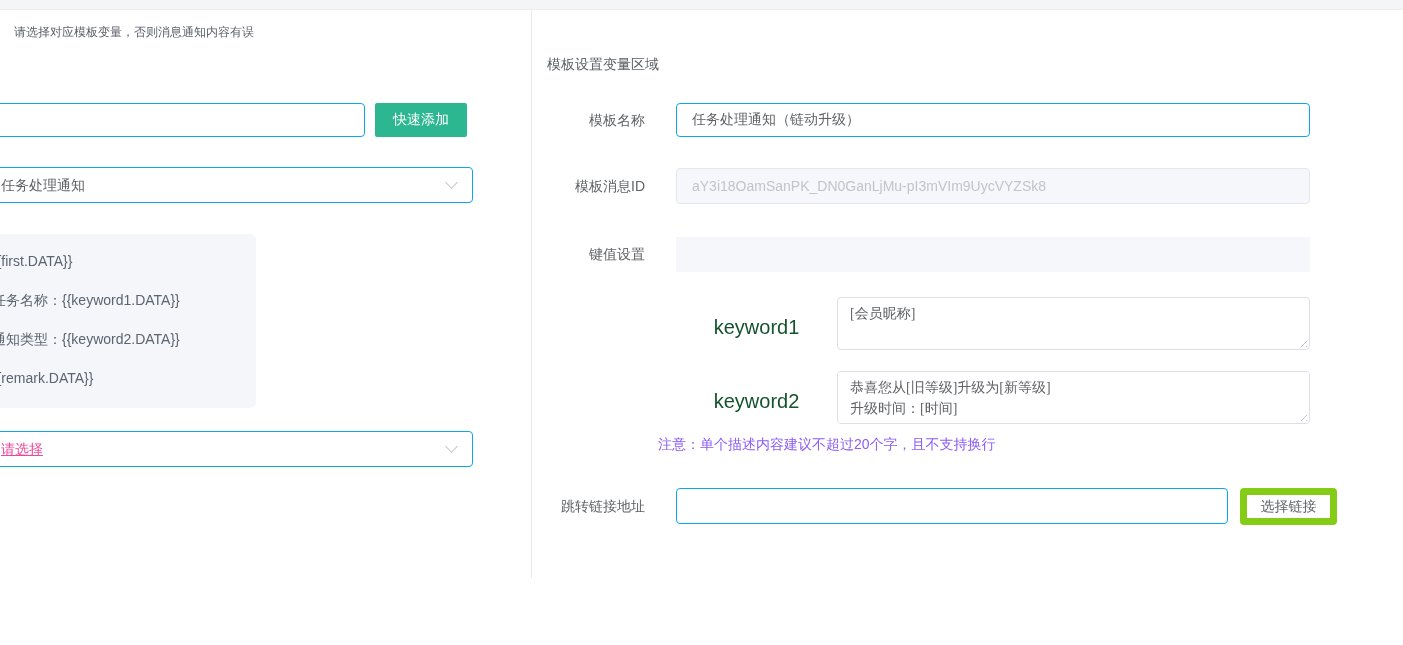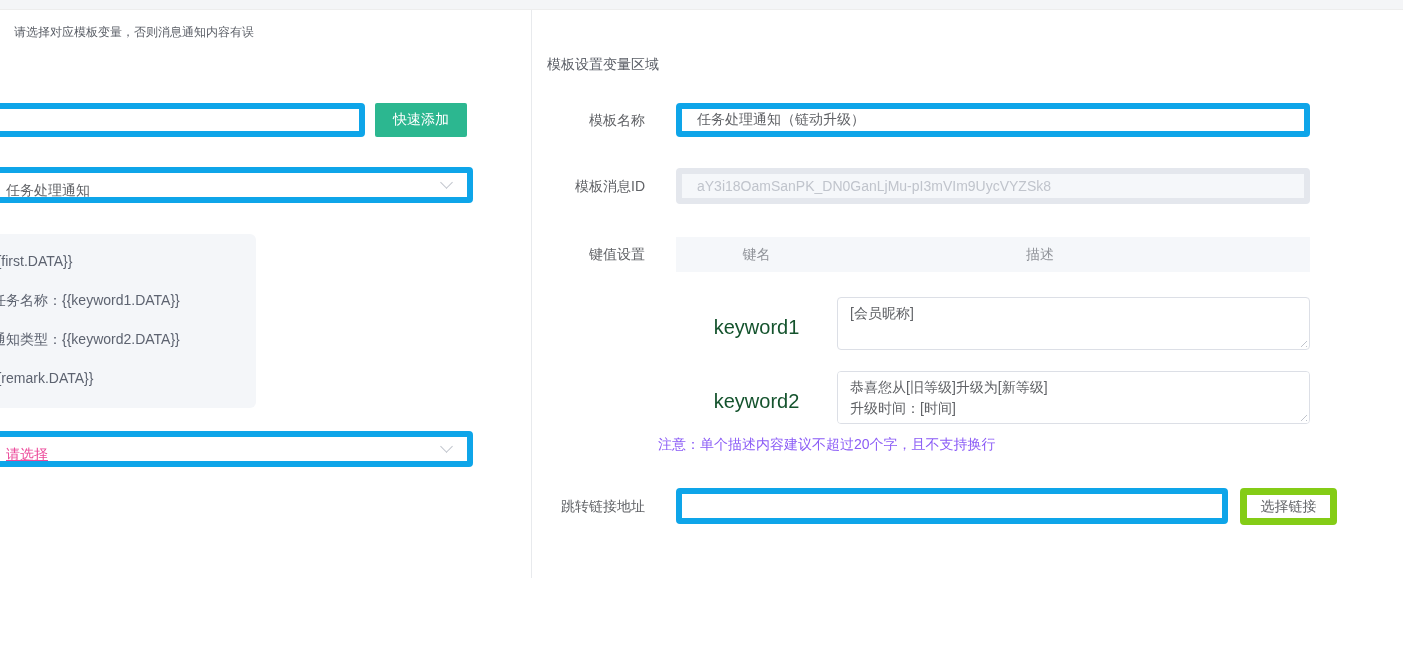--- a/index.html
+++ b/index.html
@@ -8,21 +8,21 @@
   .abs { position:absolute; }
   body { position:relative; }
 
   
   .topbar { left:0; top:0; width:1403px; height:10px; background:#f4f5f7; border-bottom:1px solid #ededed; }
 
   .warning { left:14px; top:24px; font-size:12px; color:#5a5e66; }
 
   
   .el-input, .el-select, .el-textarea {
-    border:6px solid #0ea5e9; border-radius:4px; background:#fff;
+    border:1px solid #0ea5e9; border-radius:4px; background:#fff;
     font-size:14px; color:#606266;
   }
   input.native { width:100%; height:100%; border:none; outline:none; background:transparent;
     font-size:14px; color:#606266; padding:0 15px; font-family:inherit; }
   input.native::placeholder { color:#c0c4cc; }
 
   .quick-input { left:-15px; top:103px; width:380px; height:34px; }
   .quick-add-btn { left:375px; top:103px; width:92px; height:34px; border:none; border-radius:2px;
     color:#fff; font-size:14px; cursor:pointer; font-family:inherit; }
 
@@ -51,21 +51,21 @@
   .kv-header { left:676px; top:237px; width:634px; height:35px; background:#f5f7fa; }
   .kv-col { position:absolute; top:0; line-height:35px; font-size:14px; color:#909399; text-align:center; }
   .kv-col-key { left:0; width:161px; }
   .kv-col-desc { left:264px; width:200px; }
 
   .kv-rowkey { left:676px; width:161px; text-align:center; font-size:20px; color:#14532d; }
 
   .kv-textarea { position:absolute; left:837px; width:473px; height:53px; }
   .kv-textarea textarea { width:100%; height:100%; border:1px solid #dcdfe6; border-radius:4px;
     resize:none; outline:none; font-size:14px; color:#606266; line-height:21px; padding:5px 12px;
-    font-family:Liberation Sans, sans-serif; background:#fff; }
+    font-family:Liberation Serif, serif; background:#fff; }
   .grip { position:absolute; right:3px; bottom:3px; width:10px; height:10px; cursor:se-resize;
     clip-path:polygon(100% 0, 100% 100%, 0 100%);
     background:repeating-linear-gradient(135deg, transparent 0, transparent 2.5px, #c0c4cc 2.5px, #c0c4cc 3.5px); }
 
   .kv-note { left:658px; top:436px; font-size:14px; color:#8b5cf6; }
 
   .link-input { left:676px; top:488px; width:552px; height:36px; }
   .link-btn { left:1240px; top:488px; width:97px; height:37px; background:#fff; border:7px solid #84cc16;
     border-radius:4px; font-size:14px; color:#606266; cursor:pointer; font-family:inherit; }
 </style>
@@ -106,22 +106,20 @@
   <input class="native" type="text" value="任务处理通知（链动升级）" style="">
 </div>
 
 <div class="abs form-label" style="top:178px">模板消息ID</div>
 <div class="abs el-input id-input">
   <input class="native" type="text" disabled="" value="aY3i18OamSanPK_DN0GanLjMu-pI3mVIm9UycVYZSk8" style="">
 </div>
 
 <div class="abs form-label" style="top:246px">键值设置</div>
 <div class="abs kv-header">
-  <span class="kv-col kv-col-key">键名</span>
-  <span class="kv-col kv-col-desc">描述</span>
 </div>
 
 <div class="abs kv-rowkey" style="top:316px">keyword1</div>
 <div class="kv-textarea" style="top:297px">
   <textarea style="">[会员昵称]</textarea>
   <i class="grip"></i>
 </div>
 
 <div class="abs kv-rowkey" style="top:390px">keyword2</div>
 <div class="kv-textarea" style="top:371px">

